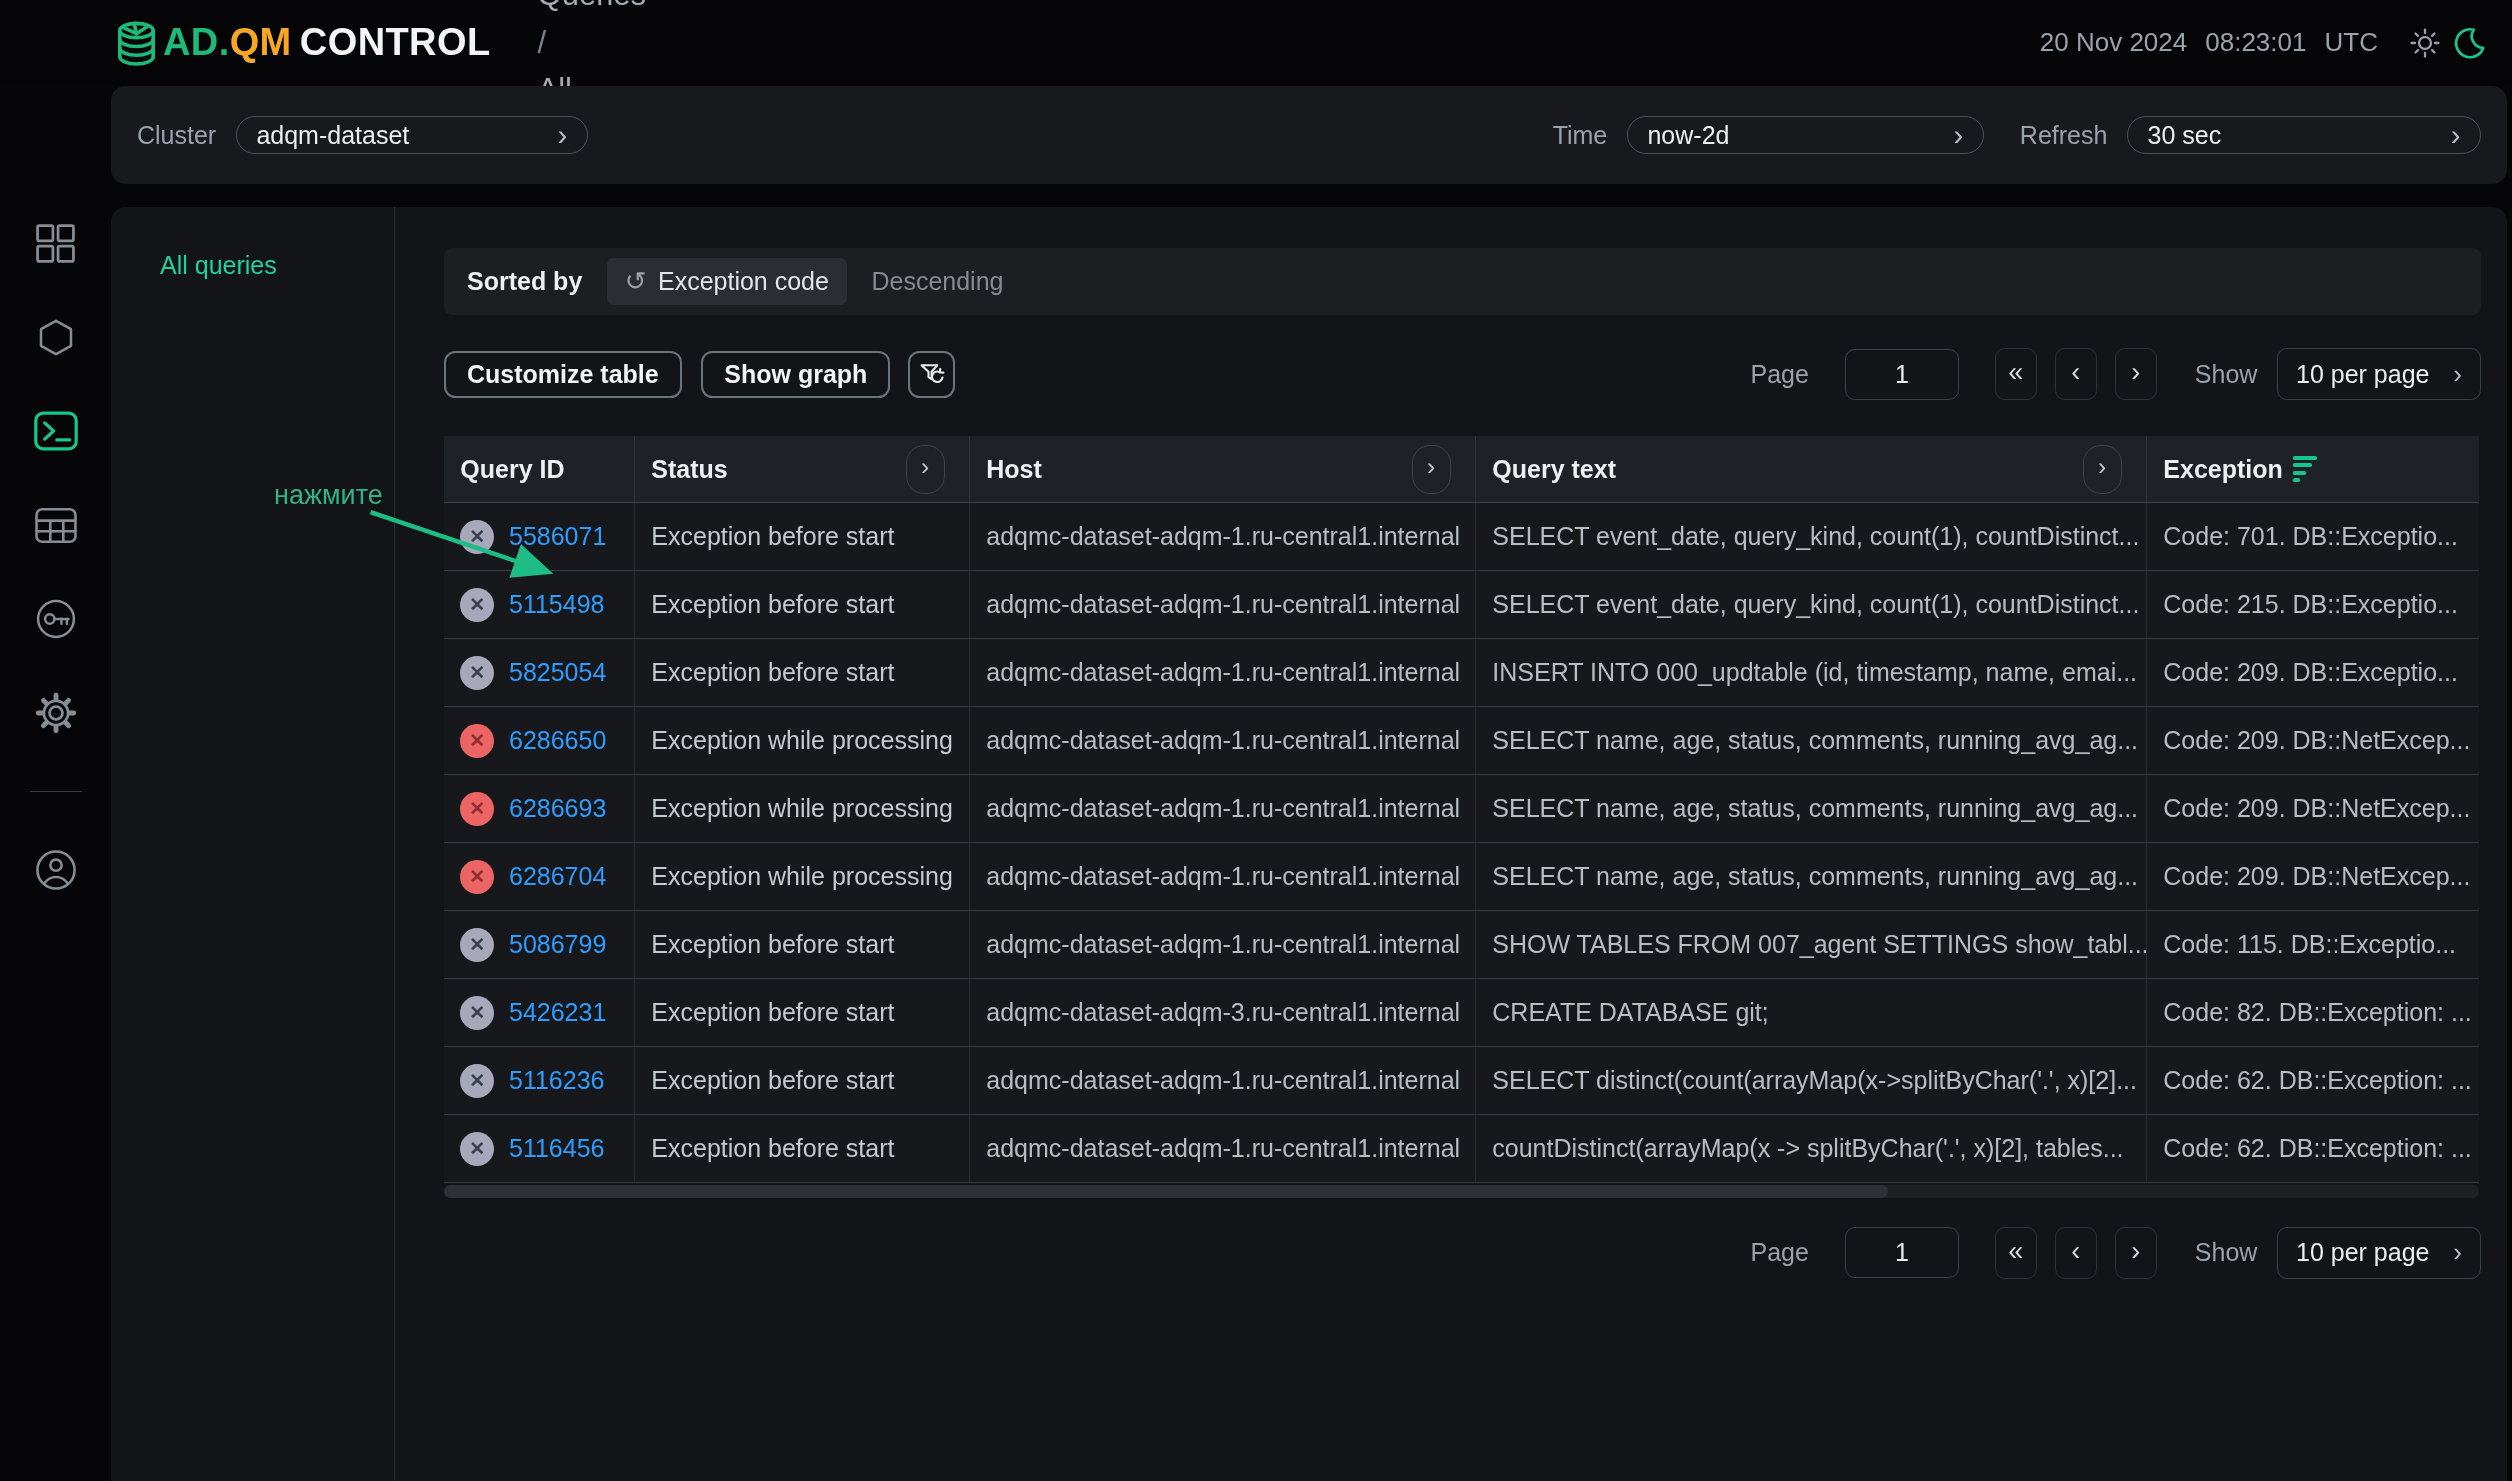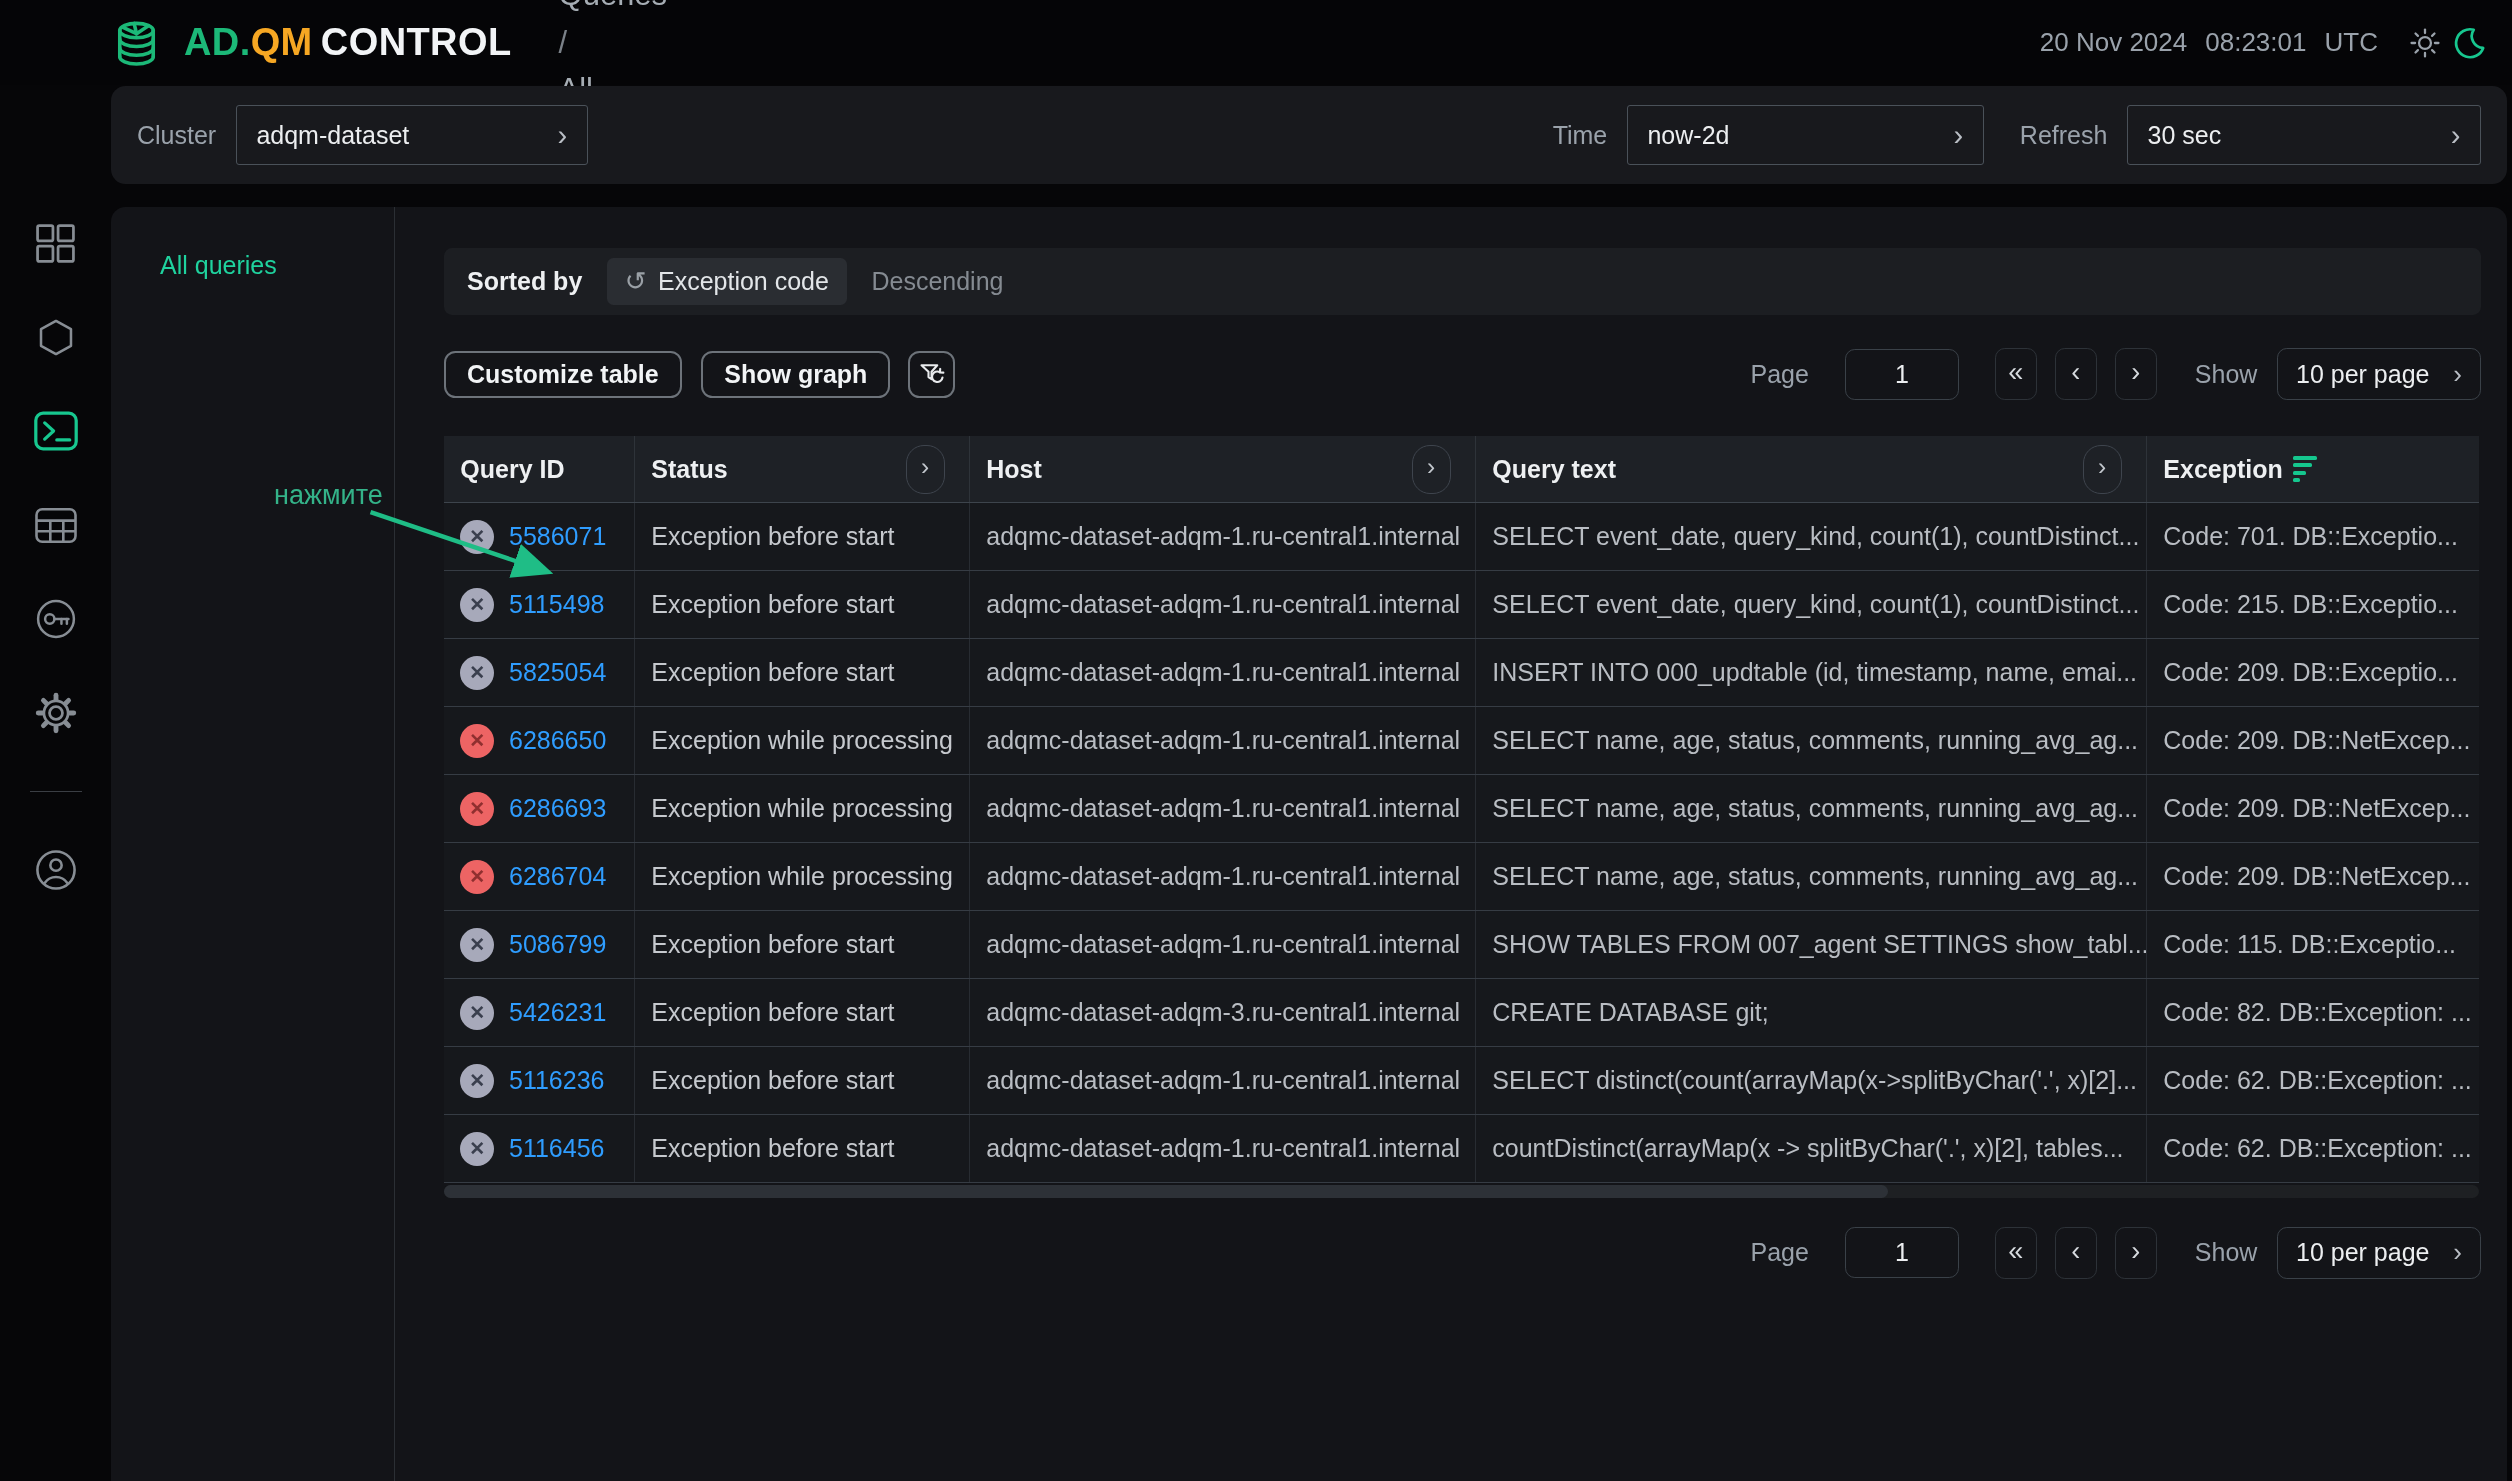--- a/index.html
+++ b/index.html
@@ -5,38 +5,38 @@
   * { box-sizing: border-box; }
   html,body { margin:0; padding:0; }
   body {
     width:2512px; height:1482px; position:relative; overflow:hidden;
     background:#060608; font-family:"Liberation Sans", sans-serif;
     -webkit-font-smoothing:antialiased;
   }
   
   .top-header { position:absolute; left:0; top:0; width:2512px; height:85px;
     background:#050507; display:flex; align-items:center; padding:0 24.5px 0 111px; }
-  .logo { display:flex; align-items:center; gap:22px;justify-content:space-between; }
+  .logo { display:flex; align-items:center; gap:1px;justify-content:space-between; }
   .logo-text { font-size:38px; font-weight:700; letter-spacing:0.4px; display:flex; }
   .logo-ad { color:#1cb978; } .logo-qm { color:#f6a723; } .logo-control { color:#f2f4f6; margin-left:8.2px; }
   .crumb { margin-left:47px; font-size:31px; color:#a6adb4; display:flex; gap:11.4px;flex-direction:column; }
   .crumb .sep { color:#7b8188; }
   .header-right { margin-left:auto; display:flex; align-items:center; gap:10px; }
   .dt { font-size:26px; color:#9aa2ab; display:flex; gap:18px; margin-right:19.6px; }
   .icon-btn { background:none; border:none; padding:0; display:flex; align-items:center; cursor:pointer; }
   
   .side-rail { position:absolute; left:0; top:85px; width:111px; height:1397px;
     display:flex; flex-direction:column; align-items:center; padding-top:137px; gap:52px; }
   .rail-item { width:46px; height:42px; display:flex; align-items:center; justify-content:center; }
   .rail-divider { width:52px; height:0; border-top:1.6px solid #3a3e44; margin:4.9px 0; }
   
   .filters-bar { position:absolute; left:111px; top:86px; width:2396px; height:98px;
     background:#18191d; border-radius:14.7px; display:flex; align-items:center; padding:0 26px; }
   .f-label { font-size:25px; color:#9aa2ab; margin-right:19.6px; }
-  .f-select { height:60px; border:1.6px solid #4a5159; border-radius:3px; display:flex; align-items:center;
+  .f-select { height:38px; border:1.6px solid #4a5159; border-radius:21px; display:flex; align-items:center;
     justify-content:space-between; padding:0 19.6px; color:#eceef0; font-size:25px; background:transparent; cursor:pointer; }
   .f-select .chev { color:#b9bec5; font-size:29px; line-height:1; margin-left:16.3px; }
   .sel-cluster { width:352px; } .sel-time { width:357px;gap:20px; } .sel-refresh { width:354px; }
   .filters-right { margin-left:auto; display:flex; align-items:center; }
   .filters-right .f-label { margin-left:36px; }
   
   .main-panel { position:absolute; left:111px; top:207px; width:2396px; height:1274px;
     background:#131418; border-radius:14.7px 14.7px 0 0; display:flex; }
   .left-nav { width:284px; flex:0 0 284px; border-right:1.6px solid #2b2f34; padding:44px 0 12px 49px; }
   .all-queries { font-size:25px; color:#1fd29e; cursor:pointer; }

